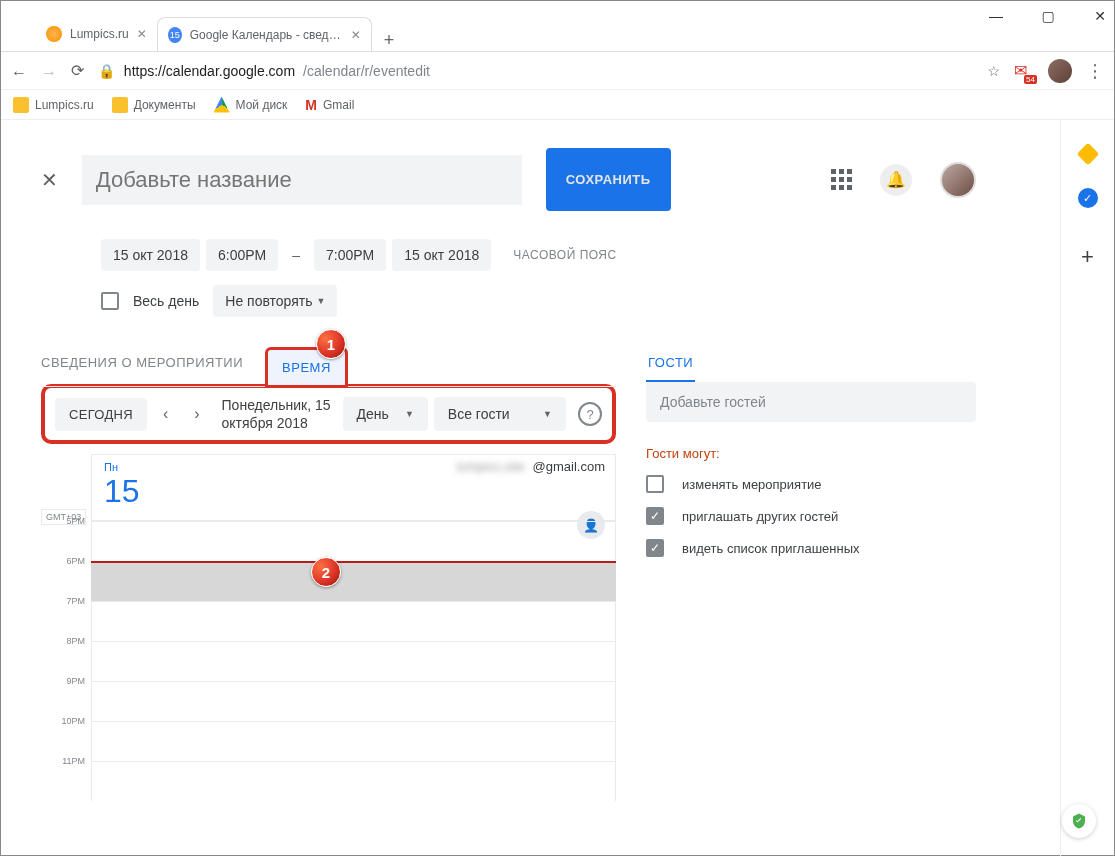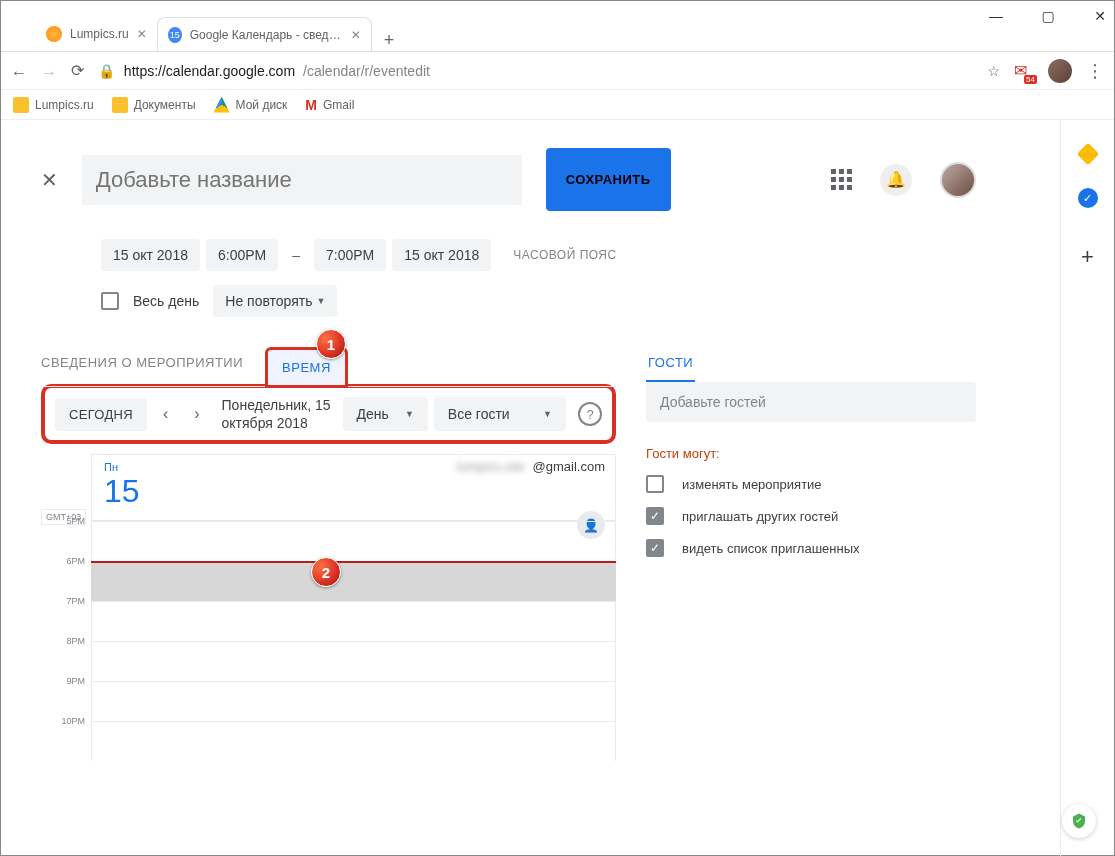--- a/index.html
+++ b/index.html
@@ -31,21 +31,21 @@
 .bm { display:flex; align-items:center; gap:6px; }
 .bm-ico { width:16px; height:16px; }
 .folder-ico { background:#fbc02d; border-radius:2px; }
 .drive-ico { background:conic-gradient(#0f9d58 0 120deg,#ffc107 120deg 240deg,#4285f4 240deg); clip-path:polygon(50% 0,100% 100%,0 100%); }
 .gm-ico { color:#d93025; font-weight:bold; font-size:14px; }
 .content { position:relative; height:calc(100% - 118px); }
 .main { padding:28px 55px 0 40px; width:1030px; }
 .header-row { display:flex; align-items:center; gap:24px; }
 .close-x { font-size:20px; color:#5f6368; }
 .title-input { flex:1; max-width:440px; background:#f1f3f4; border:none; padding:12px 14px; font-size:22px; color:#80868b; }
-.save-btn { background:#1a73e8; color:#000000; border:none; padding:24px 20px; font-size:13px; font-weight:bold; border-radius:4px; letter-spacing:0.5px; }
+.save-btn { background:#1a73e8; color:#e5e5e5; border:none; padding:24px 20px; font-size:13px; font-weight:bold; border-radius:4px; letter-spacing:0.5px; }
 .header-right { margin-left:auto; display:flex; align-items:center; gap:28px; }
 .apps-grid { display:grid; grid-template-columns:repeat(3,5px); grid-template-rows:repeat(3,5px); gap:3px; }
 .apps-grid span { background:#5f6368; }
 .bell { width:32px; height:32px; border-radius:50%; background:#eee; display:flex; align-items:center; justify-content:center; color:#b0b0b0; font-size:16px; }
 .avatar-lg { width:36px; height:36px; border-radius:50%; background:linear-gradient(135deg,#bcaaa4,#6d4c41); border:2px solid #ddd; }
 .datetime-row { margin:28px 0 0 60px; display:flex; align-items:center; gap:6px; font-size:14px; color:#3c4043; }
 .dt-box { background:#f1f3f4; padding:8px 12px; border-radius:4px; }
 .dash { padding:0 8px; color:#5f6368; }
 .tz { margin-left:16px; color:#80868b; font-size:12px; letter-spacing:0.5px; }
 .options-row { margin:14px 0 0 60px; display:flex; align-items:center; gap:14px; font-size:14px; }
@@ -255,20 +255,24 @@
                   <div class="time-cell"></div>
                 </div>
               <div class="time-row">
                   <div class="time-lbl">9PM</div>
                   <div class="time-cell"></div>
                 </div>
               <div class="time-row">
                   <div class="time-lbl">10PM</div>
                   <div class="time-cell"></div>
                 </div>
+              <div class="time-row">
+                  <div class="time-lbl">11PM</div>
+                  <div class="time-cell"></div>
+                </div>
             </div>
           </div>
         </div>
 
         <div class="right-col">
           <div><span class="guest-tab">ГОСТИ</span></div>
           <div class="guest-input">Добавьте гостей</div>
           <div class="guest-perms">
             <div class="perms-title">Гости могут:</div>
             <div class="perm-row">

